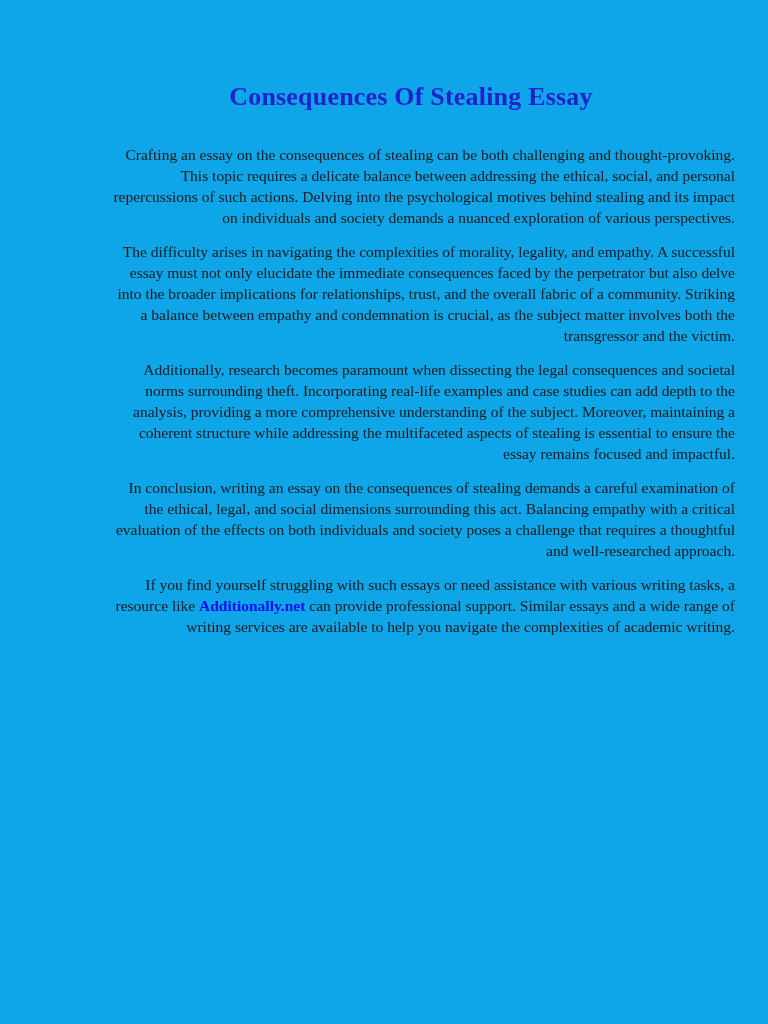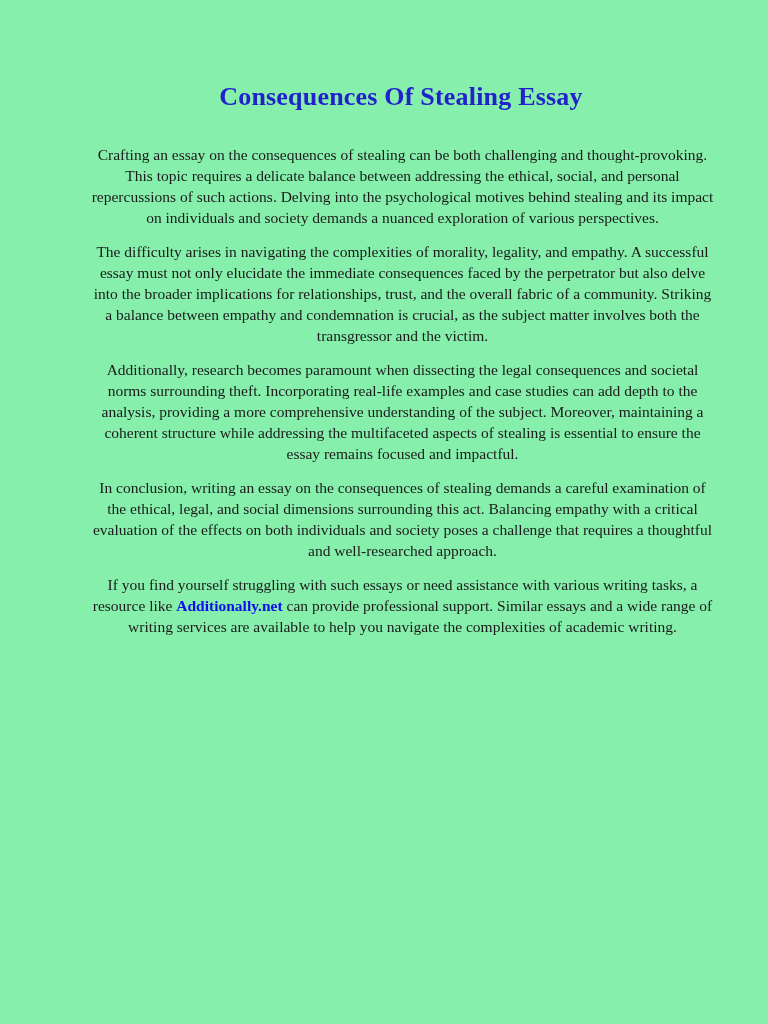--- a/index.html
+++ b/index.html
@@ -4,45 +4,46 @@
 <style>
   html, body {
     margin: 0;
     padding: 0;
     background: #ffffff;
   }
   .page {
     position: relative;
     width: 768px;
     height: 1024px;
-    background: #86efac;
+    background: #0ea5e9;
     font-family: "Liberation Serif", serif;
     overflow: hidden;
     box-sizing: border-box;
+    padding-left: 20px;
   }
   .doc-title {
     padding-top: 82px;
     margin: 0 56px 0 90px;
     text-align: center;
     font-size: 26px;
     line-height: 30px;
     font-weight: bold;
     color: #2222cc;
     letter-spacing: 0.2px;
   }
   .doc-body {
     margin: 32px 54px 0 90px;
     width: 625px;
   }
   .doc-body p {
     margin: 0 0 13px 0;
     font-size: 15.5px;
     line-height: 21px;
     color: #1a1a1a;
-    text-align: center;
+    text-align: right;
   }
   a.inline-link {
     color: #0d0dee;
     font-weight: bold;
     text-decoration: none;
     cursor: pointer;
   }
 </style>
 </head>
 <body>

